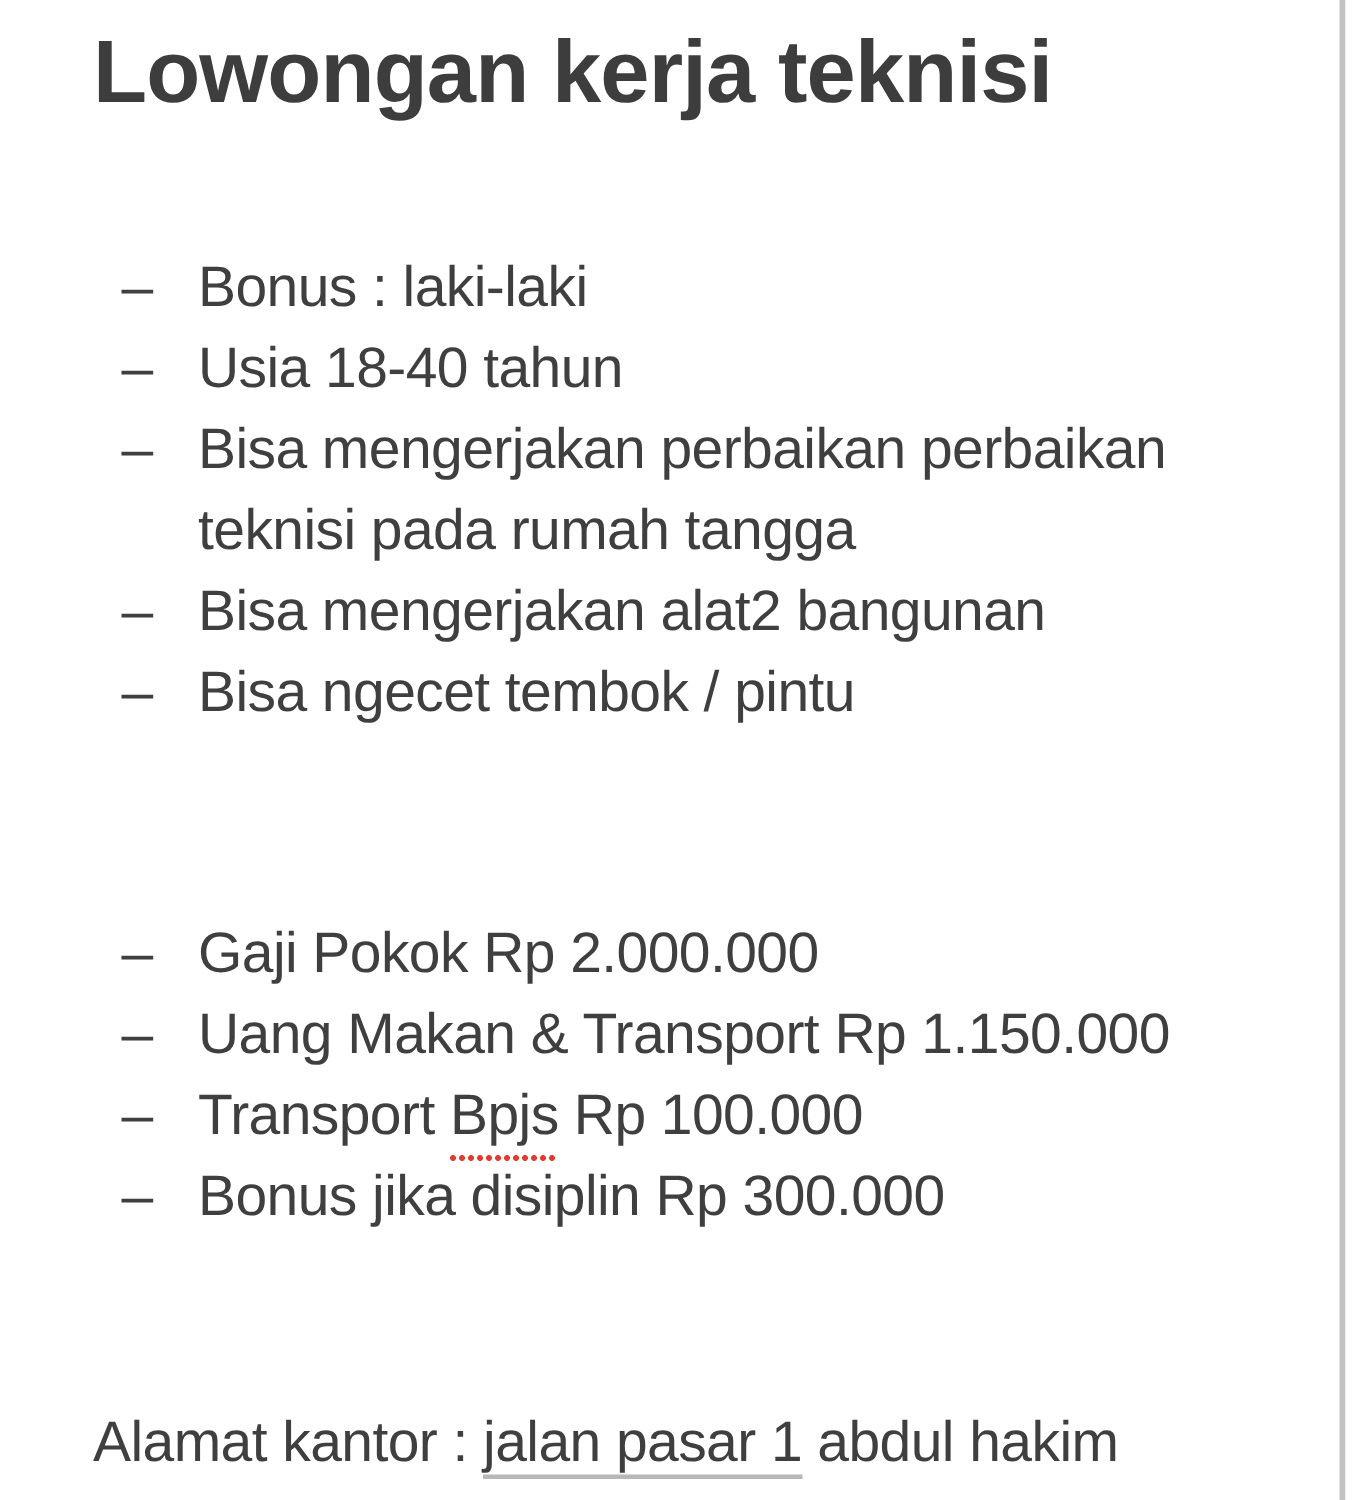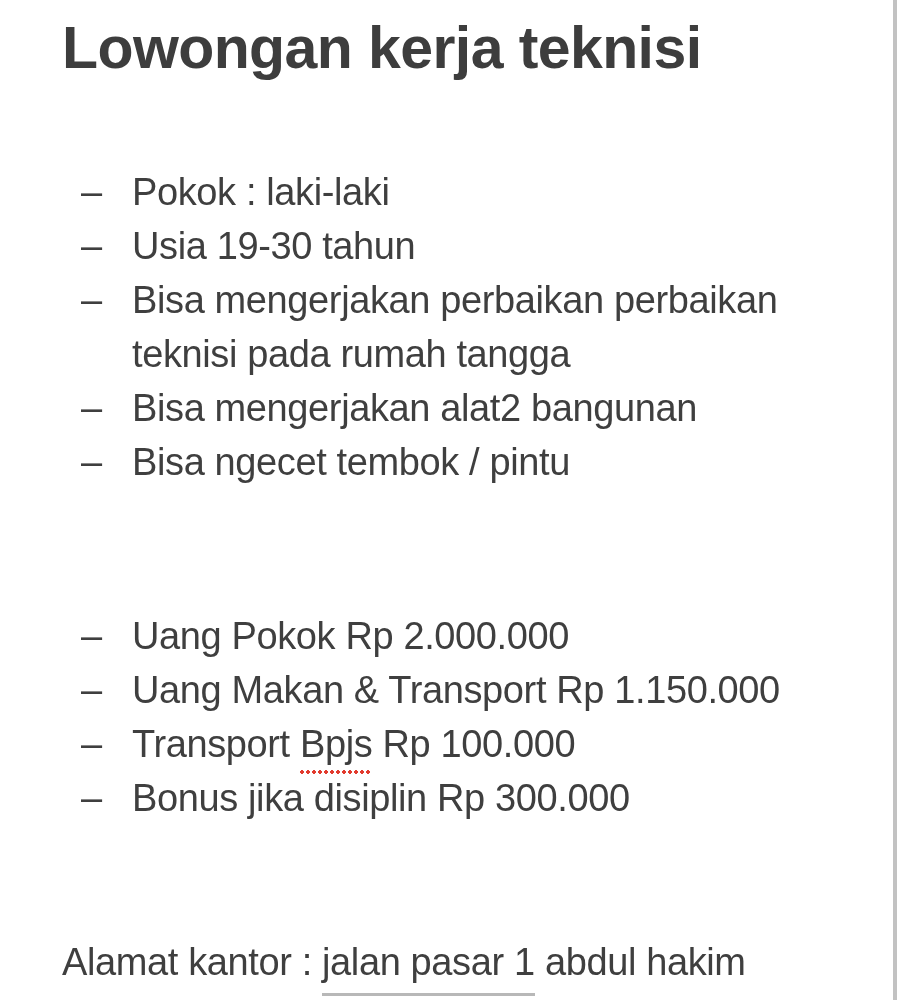--- a/index.html
+++ b/index.html
@@ -121,21 +121,21 @@
     height: 4px;
     background-image:
       radial-gradient(circle at 2px 2px, #e23b2e 1.8px, transparent 2.1px);
     background-size: 6px 4px;
     background-repeat: repeat-x;
   }
 
   
   .gray-underline {
     border-bottom: 3px solid #b8b8b8;
-    padding-bottom: 10px;
+    padding-bottom: 0;
   }
 
   .address-line {
     position: absolute;
     left: 62px;
     top: 936px;
     font-size: 38px;
     line-height: 1.42;
     font-weight: 400;
     color: #3f3f3f;
@@ -151,25 +151,25 @@
   <div id="content">
 
     <div class="doc-title">Lowongan kerja teknisi</div>
 
     <div class="section section-qualifications">
 
 
       <ul class="item-list">
         <li class="item">
           <span class="item-dash">–</span>
-          <span class="item-text">Pokok : laki-laki</span>
-        </li>
-        <li class="item">
-          <span class="item-dash">–</span>
-          <span class="item-text">Usia 19-30 tahun</span>
+          <span class="item-text">Bonus : laki-laki</span>
+        </li>
+        <li class="item">
+          <span class="item-dash">–</span>
+          <span class="item-text">Usia 18-40 tahun</span>
         </li>
         <li class="item">
           <span class="item-dash">–</span>
           <span class="item-text">Bisa mengerjakan perbaikan perbaikan teknisi pada rumah tangga</span>
         </li>
         <li class="item">
           <span class="item-dash">–</span>
           <span class="item-text">Bisa mengerjakan alat2 bangunan</span>
         </li>
         <li class="item">
@@ -178,21 +178,21 @@
         </li>
       </ul>
     </div>
 
     <div class="section section-benefits">
 
 
       <ul class="item-list">
         <li class="item">
           <span class="item-dash">–</span>
-          <span class="item-text">Uang Pokok Rp 2.000.000</span>
+          <span class="item-text">Gaji Pokok Rp 2.000.000</span>
         </li>
         <li class="item">
           <span class="item-dash">–</span>
           <span class="item-text">Uang Makan &amp; Transport Rp 1.150.000</span>
         </li>
         <li class="item">
           <span class="item-dash">–</span>
           <span class="item-text"><span>Transport </span><span class="misspelled">Bpjs</span><span> Rp 100.000</span></span>
         </li>
         <li class="item">

